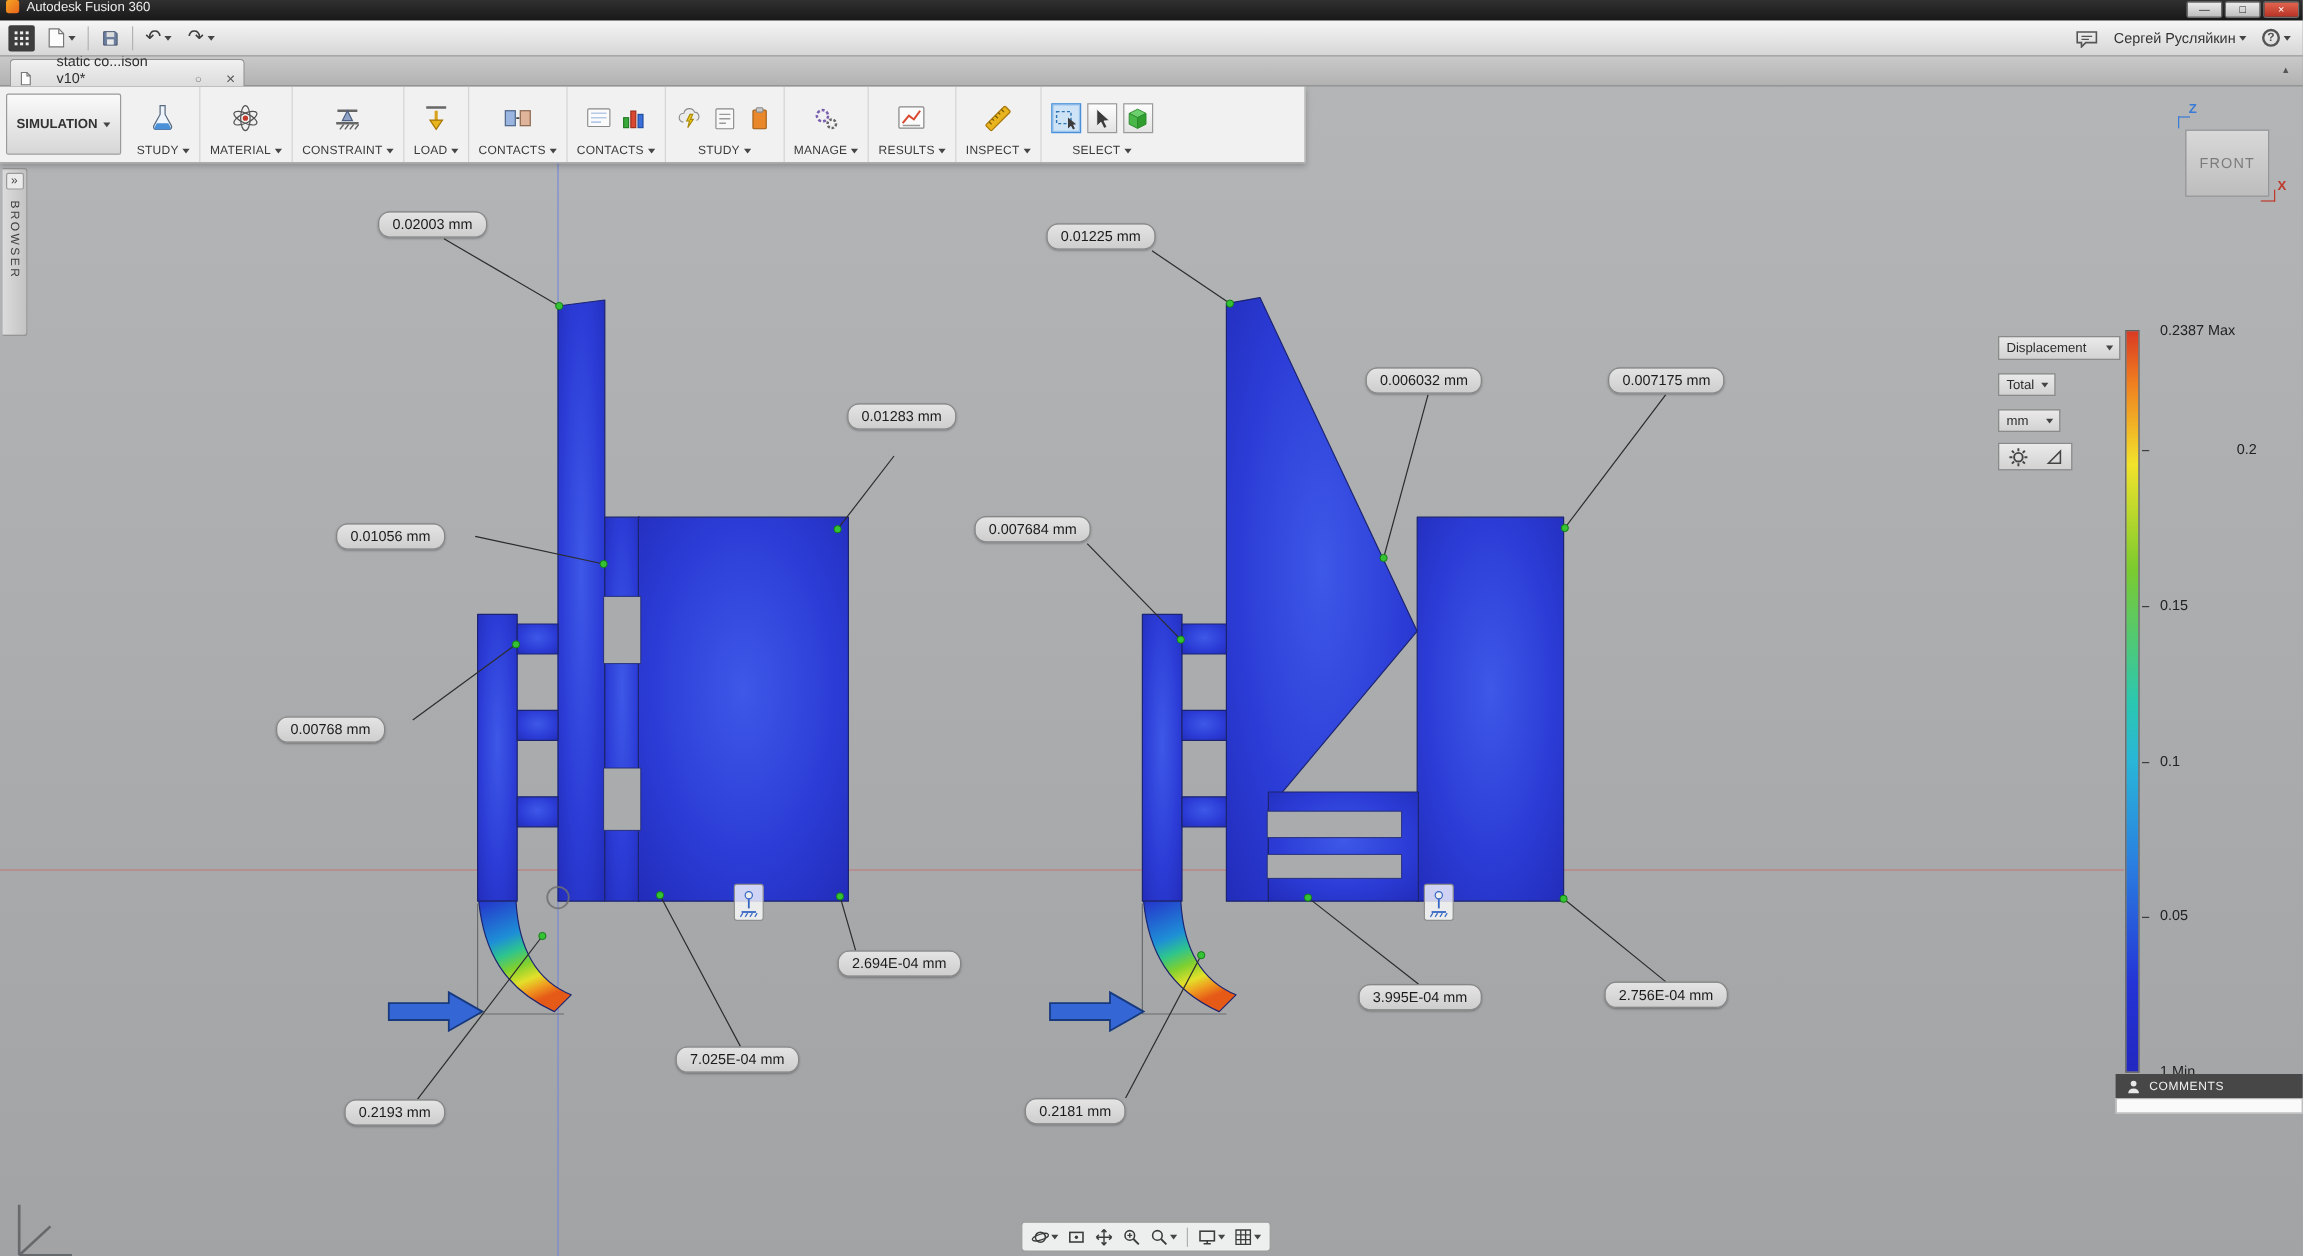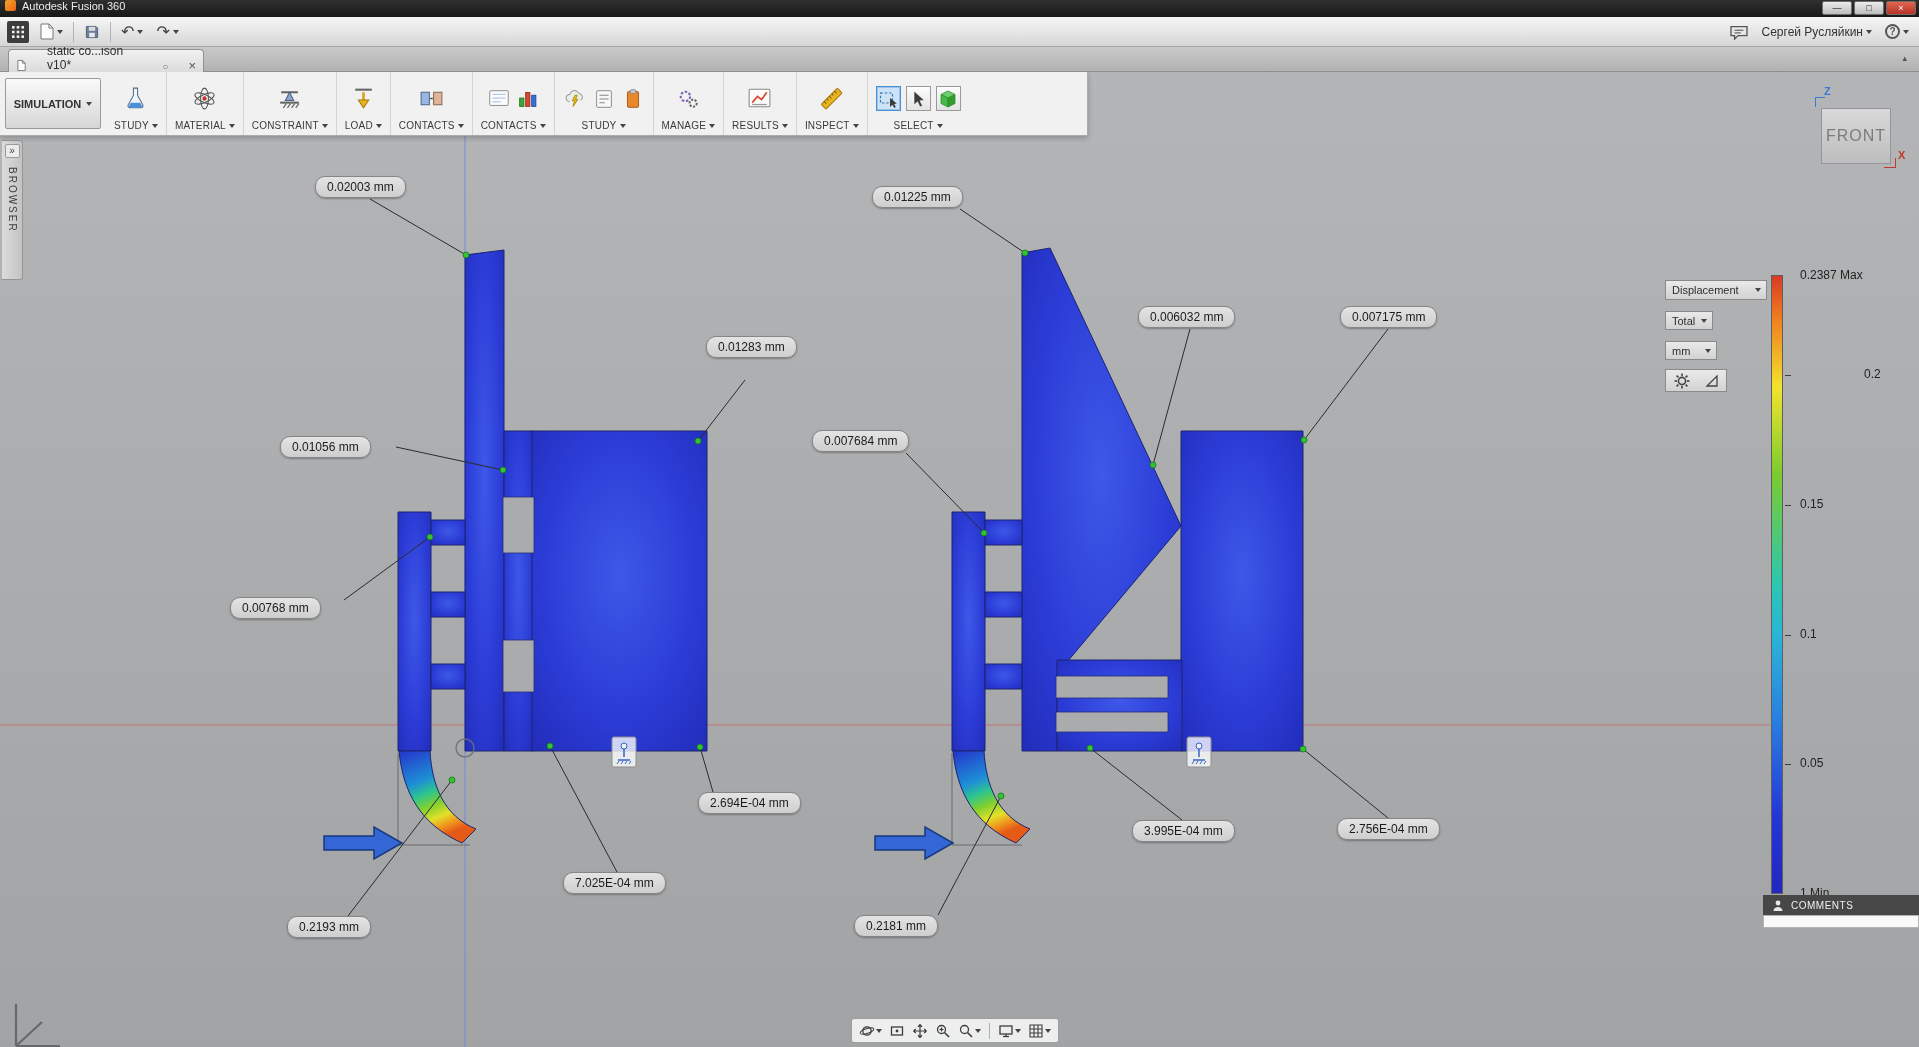--- a/index.html
+++ b/index.html
@@ -55,21 +55,21 @@
   .colorbar{position:absolute;left:1771px;top:275px;width:12px;height:619px;border:1px solid #5f5f5f;z-index:2;
     background:linear-gradient(to bottom,#d93a23 0%,#f07f20 7%,#f2e32b 18%,#7ccb2e 32%,#2bc7b0 50%,#29b6d8 58%,#2a7fe0 72%,#2434d6 88%,#2228c0 100%)}
   .lg-label{position:absolute;font-size:12px;color:#222;z-index:2;white-space:nowrap}
   .lg-tick{position:absolute;left:1785px;width:6px;height:1px;background:#3d3d3d;z-index:2}
 
   
   .comments-bar{position:absolute;left:1763px;top:895px;width:156px;height:20px;background:#474747;color:#f0f0f0;font-size:10px;letter-spacing:.5px;display:flex;align-items:center;gap:6px;padding:0 8px;z-index:5}
   .comments-input{position:absolute;left:1763px;top:915px;width:156px;height:13px;background:#fafafa;border:1px solid #b3b3b3;z-index:5}
 
   
-  .viewcube{position:absolute;left:1821px;top:108px;width:70px;height:56px;background:linear-gradient(#d8d8d8,#bdbdbd);border:1px solid #96969a;display:flex;align-items:center;justify-content:center;font-size:16px;color:#7c7c7c;letter-spacing:1px;z-index:2}
+  .viewcube{position:absolute;left:1821px;top:108px;width:70px;height:56px;background:linear-gradient(#d8d8d8,#bdbdbd);border:1px solid #96969a;display:flex;align-items:center;justify-content:center;font-size:12px;color:#7c7c7c;letter-spacing:1px;z-index:2}
   .axis-z{position:absolute;left:1824px;top:85px;font-size:11px;font-weight:bold;color:#3a7bd5;z-index:2}
   .axis-x{position:absolute;left:1898px;top:149px;font-size:11px;font-weight:bold;color:#bf3a2b;z-index:2}
   .zbracket{position:absolute;left:1815px;top:97px;width:10px;height:10px;border-left:1px solid #3a7bd5;border-top:1px solid #3a7bd5;z-index:2}
   .xbracket{position:absolute;left:1884px;top:158px;width:12px;height:10px;border-right:1px solid #bf3a2b;border-bottom:1px solid #bf3a2b;z-index:2}
 
   
   .navbar{position:absolute;left:851px;top:1018px;height:25px;background:rgba(243,243,243,.93);border:1px solid #9e9e9e;border-radius:3px;display:flex;align-items:center;padding:0 5px;gap:3px;z-index:2}
   .nav-btn{display:flex;align-items:center;gap:1px;padding:1px 2px}
   .nav-sep{width:1px;height:16px;background:#b0b0b0;margin:0 3px}
 

